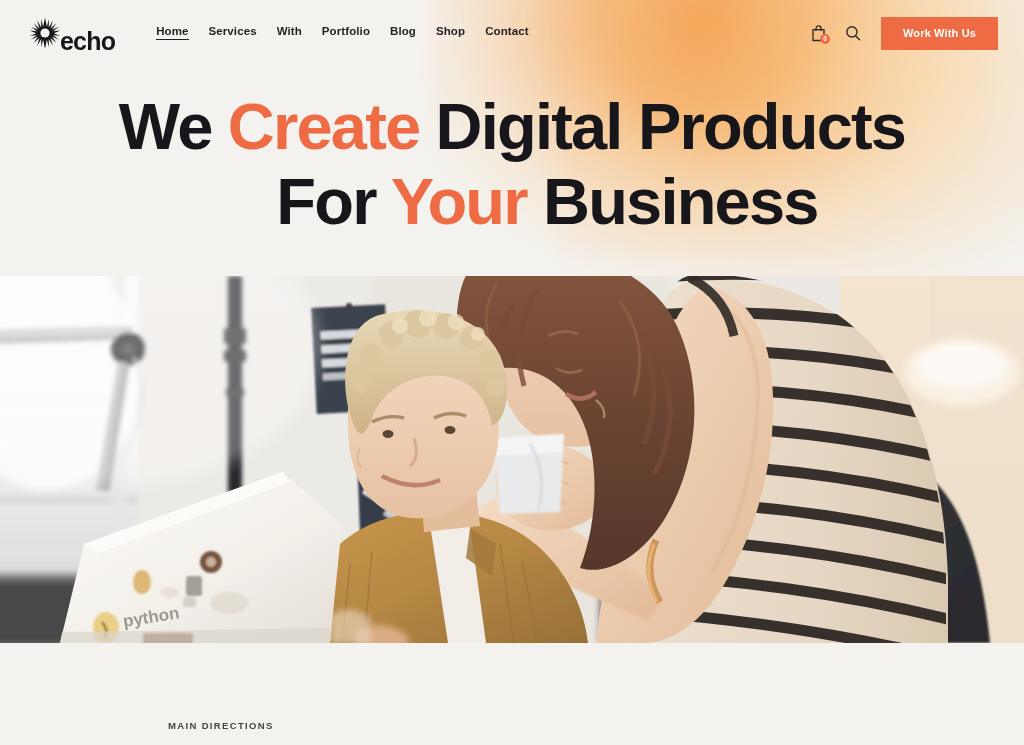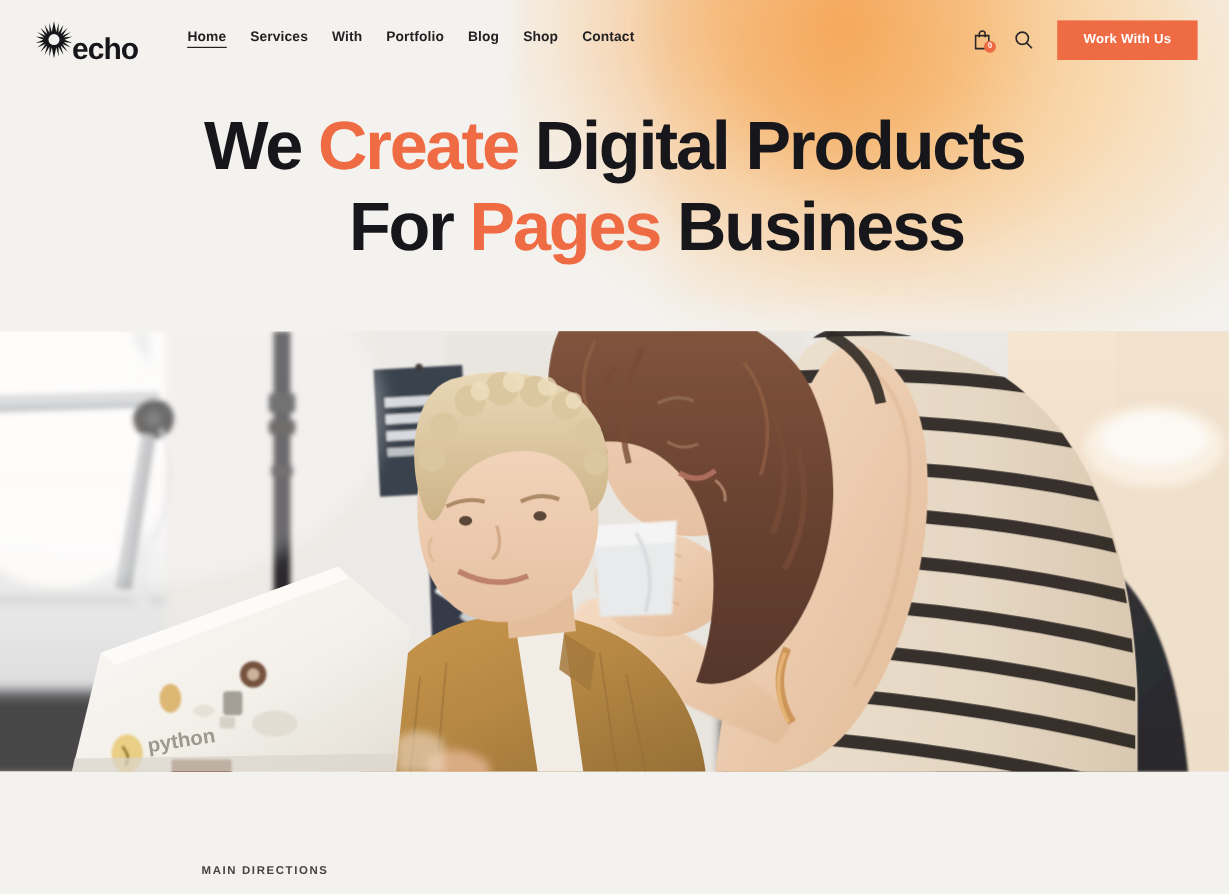--- a/index.html
+++ b/index.html
@@ -107,21 +107,21 @@
     font-family:"Liberation Sans", sans-serif;
   }
 
   
   .hero-copy {
     position:absolute; left:0; top:94px; width:1024px;
     text-align:center; z-index:5;
     padding:0 60px;
   }
   .hero-line {
-    font-size:57px; font-weight:700; color:#17161A;
+    font-size:65px; font-weight:700; color:#17161A;
     letter-spacing:-1.8px; line-height:1.0;
     font-family:"Liberation Sans", sans-serif;
     white-space:nowrap;
   }
   .hero-line.l1 { margin-bottom:10px; }
   .hero-line.l2 { padding-left:70px; }
   .accent { color:#EE6B43; }
 
   
   .hero-photo {
@@ -196,21 +196,21 @@
           <path d="M10.7 10.9L14.6 14.8" stroke="#2B2729" stroke-width="1.4" stroke-linecap="round"></path>
         </svg>
       </div>
 
       <button class="cta">Work With Us</button>
     </div>
   </header>
 
   <div class="hero-copy">
     <div class="hero-line l1"><span>We </span><span class="accent">Create</span><span> Digital Products</span></div>
-    <div class="hero-line l2"><span>For </span><span class="accent">Pages</span><span> Business</span></div>
+    <div class="hero-line l2"><span>For </span><span class="accent">Your</span><span> Business</span></div>
   </div>
 
   <figure class="hero-photo">
     <svg viewBox="0 0 1024 367" preserveAspectRatio="xMidYMid slice">
       <defs>
         <linearGradient id="wallG" x1="0" y1="0" x2="1" y2="1">
           <stop offset="0" stop-color="#F2F1EF"></stop>
           <stop offset="0.55" stop-color="#E9E7E4"></stop>
           <stop offset="1" stop-color="#E2DFDA"></stop>
         </linearGradient>

